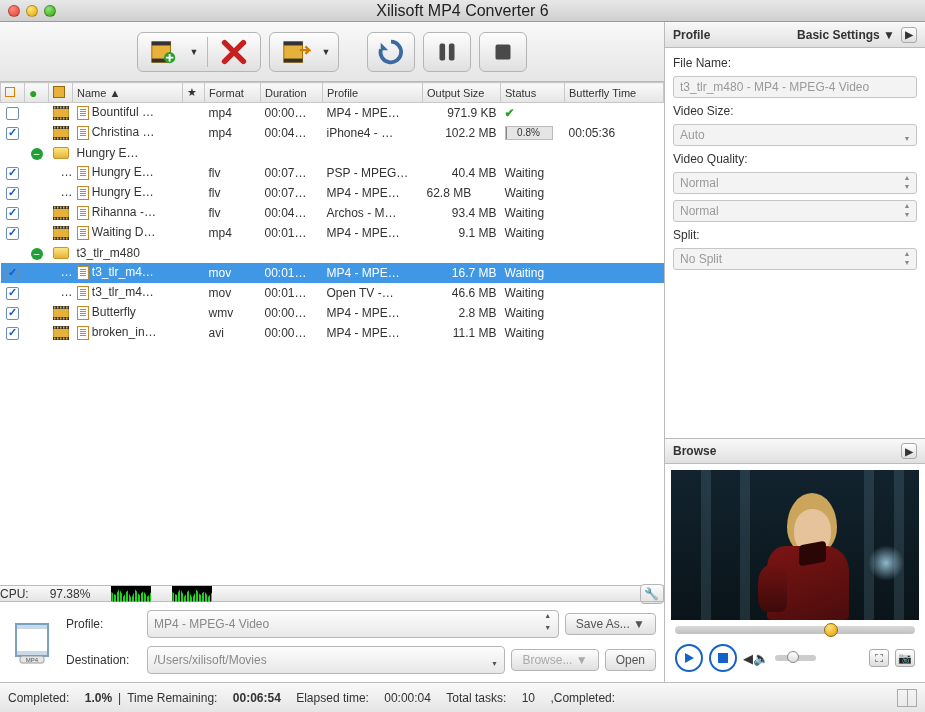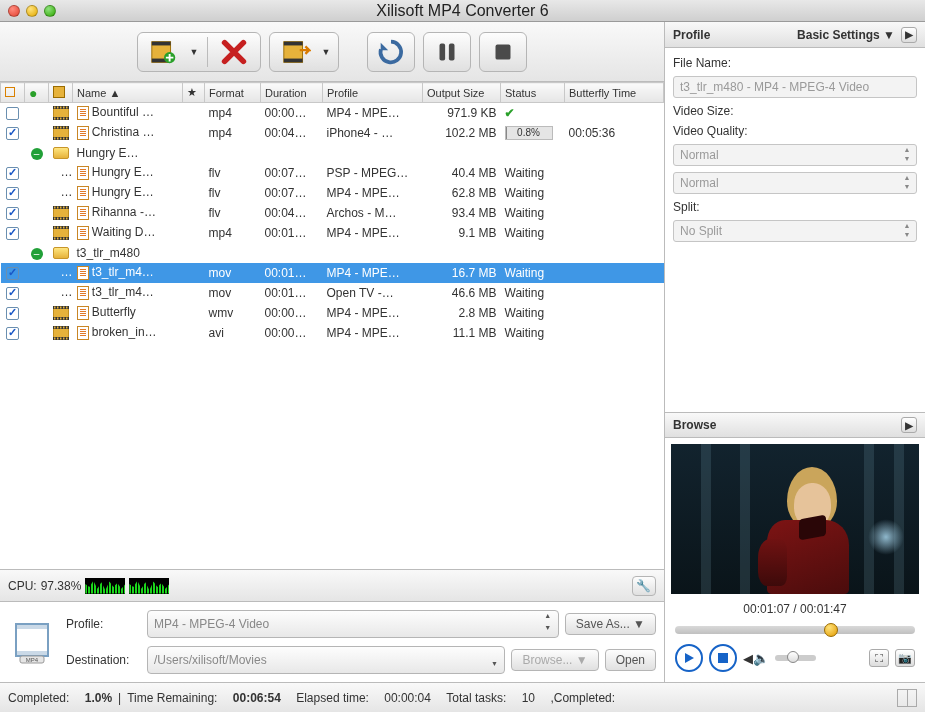--- a/index.html
+++ b/index.html
@@ -39,21 +39,21 @@
 .ico-folder{display:inline-block;width:16px;height:12px;background:linear-gradient(#ffe680,#e6b23b);border:1px solid #c7952a;border-radius:2px;vertical-align:middle;}
 .ico-video{display:inline-flex;width:16px;height:14px;vertical-align:middle;}
 .ico-doc{display:inline-block;width:12px;height:14px;border:1px solid #c98626;background:#fff;position:relative;vertical-align:middle;}
 .ico-doc::before{content:"";position:absolute;top:2px;left:2px;right:2px;height:1px;background:#e07a2a;box-shadow:0 2px #e07a2a,0 4px #e07a2a,0 6px #e07a2a;}
 .check-ok{color:#2aa02a;font-weight:bold;}
 .progress{display:inline-block;width:48px;height:14px;background:#e5e5e5;border:1px solid #bbb;position:relative;text-align:center;font-size:10px;line-height:12px;vertical-align:middle;}
 .progress>span{position:relative;z-index:2;}
 .progress .bar{position:absolute;top:0;left:0;bottom:0;background:#888;}
 
 
-.cpurow{height:32px;border-top:1px solid #bbb;display:flex;align-items:center;padding:0 8px;gap:4px;background:linear-gradient(#f9f9f9,#e5e5e5);}
+.cpurow{height:16px;border-top:1px solid #bbb;display:flex;align-items:center;padding:0 0;gap:21px;background:linear-gradient(#f9f9f9,#e5e5e5);}
 .cpurow .graph{width:40px;height:16px;background:#000;display:inline-block;}
 .cpurow .graph .g{display:block;width:100%;height:100%;background:repeating-linear-gradient(90deg,#1bd61b 0 2px,#000 2px 3px);clip-path:polygon(0 40%,10% 60%,20% 20%,30% 70%,40% 30%,50% 80%,60% 25%,70% 60%,80% 35%,90% 70%,100% 40%,100% 100%,0 100%);}
 .wrench{margin-left:auto;width:24px;height:20px;border:1px solid #b5b5b5;border-radius:4px;background:linear-gradient(#fdfdfd,#e0e0e0);display:flex;align-items:center;justify-content:center;}
 
 
 .bottomctl{padding:8px;border-top:1px solid #bbb;display:flex;gap:10px;align-items:center;}
 .mp4icon{width:48px;height:48px;display:flex;align-items:center;justify-content:center;}
 .fieldcol{flex:1;display:flex;flex-direction:column;gap:8px;}
 .fieldrow{display:flex;align-items:center;gap:6px;}
 .fieldrow label{width:75px;text-align:left;}
@@ -316,21 +316,21 @@
                     <rect x="7" y="11.5" width="1.5" height="2" fill="#e6b23b"></rect>
                     <rect x="10" y="11.5" width="1.5" height="2" fill="#e6b23b"></rect>
                     <rect x="13" y="11.5" width="1.5" height="2" fill="#e6b23b"></rect>
                   </svg>
                 </span></td>
               <td><span class="ico-doc"></span> <span>Hungry E…</span></td>
               <td></td>
               <td>flv</td>
               <td>00:07…</td>
               <td>MP4 - MPE…</td>
-              <td style="text-align: right;">62.8 MB</td>
+              <td style="text-align: left;">62.8 MB</td>
               <td>Waiting</td>
               <td></td>
             </tr>
             <tr>
               <td style="text-align: center;"><span class="chk on"></span></td>
               <td style="text-align: center;"></td>
               <td style="text-align: left;"><span class="ico-video">
                   <svg width="16" height="14" viewBox="0 0 16 14">
                     <rect x="0" y="0" width="16" height="14" fill="#e6b23b" stroke="#9a6b00"></rect>
                     <rect x="0" y="0" width="16" height="3" fill="#333"></rect>
@@ -575,20 +575,27 @@
       <span>Profile</span>
       <span style="margin-left:auto"><span>Basic Settings</span> ▼</span>
       <span class="collapse">▶</span>
     </div>
     <div class="profile-body">
       <label>File Name:</label>
       <div class="pinput">
           <span>t3_tlr_m480 - MP4 - MPEG-4 Video</span>
         </div>
       <label>Video Size:</label>
+      <div class="pinput">
+          <span>Auto</span>
+          <div class="spn">
+            <div></div>
+            <div>▼</div>
+          </div>
+        </div>
       <label>Video Quality:</label>
       <div class="pinput">
           <span>Normal</span>
           <div class="spn">
             <div>▲</div>
             <div>▼</div>
           </div>
         </div>
       <div class="pinput">
           <span>Normal</span>
@@ -620,21 +627,20 @@
           <div class="scene-col d"></div>
         <div class="scene-glow"></div>
         <div class="person">
           <div class="hair"></div>
             <div class="face"></div>
             <div class="jacket"></div>
             <div class="collar"></div>
             <div class="arm"></div>
         </div>
       </div>
-      <div class="preview-time">00:01:07 / 00:01:47</div>
       <div class="seek">
           <div class="knob" id="seek-knob" style="left: 62%;"></div>
         </div>
       <div class="playerctl">
         <div class="pbtn">
             <svg width="12" height="12" viewBox="0 0 12 12">
               <path d="M2 1 L11 6 L2 11 Z" fill="#1663c7"></path>
             </svg>
           </div>
         <div class="pbtn">

